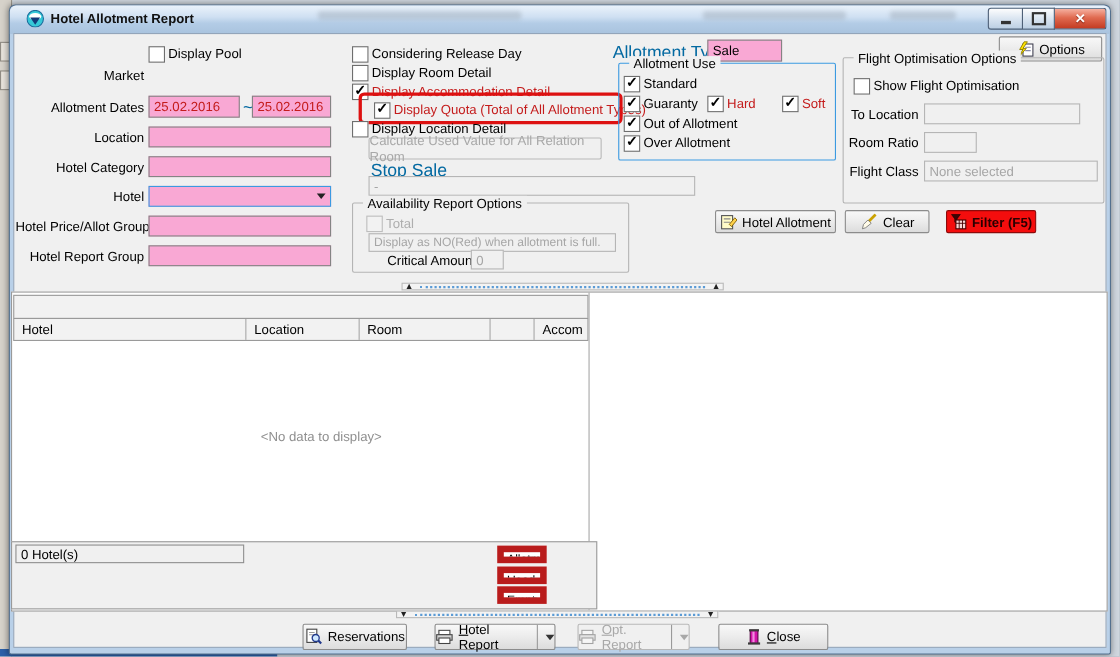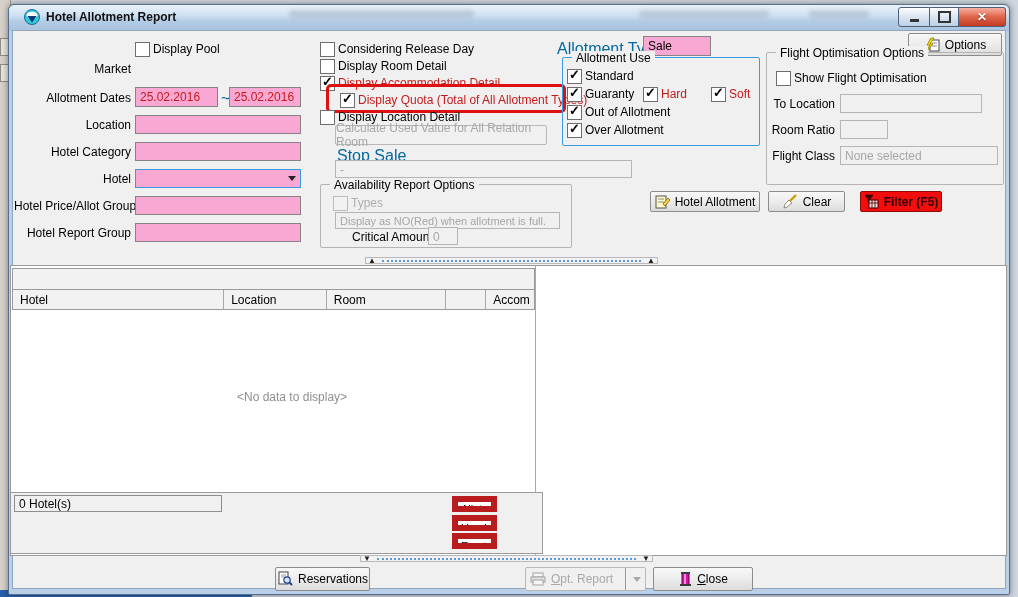--- a/index.html
+++ b/index.html
@@ -145,21 +145,21 @@
   <span class="cbl" style="left:338px;top:110px;">Display Location Detail</span>
 
   <div class="btn dis" style="left:335px;top:125px;width:212px;height:20px;font-size:12px;">Calculate Used Value for All Relation Room</div>
 
   <div class="lbl" style="left:337px;top:147px;border-bottom:1px solid #555;padding-bottom:1px;">Stop Sale</div>
   <div class="field dis" style="left:335px;top:160px;width:297px;height:18px;">-</div>
 
   <div class="grp" style="left:320px;top:184px;width:250px;height:62px;"></div>
   <span class="grp-title" style="left:330px;top:178px;">Availability Report Options</span>
   <span class="cb dis" style="left:333px;top:196px;"></span>
-  <span class="cbl dis" style="left:351px;top:196px;">Types</span>
+  <span class="cbl dis" style="left:351px;top:196px;">Total</span>
   <div class="field dis" style="left:335px;top:212px;width:225px;height:17px;font-size:11px;">Display as NO(Red) when allotment is full.</div>
   <span class="cbl" style="left:352px;top:230px;">Critical Amount</span>
   <div class="field dis" style="left:428px;top:227px;width:30px;height:18px;">0</div>
 
   <div class="lbl" style="left:557px;top:40px;">Allotment Type</div>
   <div class="field" style="left:643px;top:36px;width:68px;height:20px;">Sale</div>
 
   <div class="grp blue" style="left:562px;top:57px;width:196px;height:87px;"></div>
   <span class="grp-title" style="left:572px;top:51px;">Allotment Use</span>
 
@@ -264,22 +264,33 @@
     <svg class="icon" width="16" height="16" viewBox="0 0 16 16">
       <rect x="2" y="1" width="9" height="12" fill="#fff" stroke="#444" stroke-width="1"></rect>
       <line x1="4" y1="4" x2="9" y2="4" stroke="#999" stroke-width="1"></line>
       <line x1="4" y1="6" x2="9" y2="6" stroke="#999" stroke-width="1"></line>
       <circle cx="10" cy="9" r="3.2" fill="#cfe8ff" stroke="#223a8c" stroke-width="1.2"></circle>
       <line x1="12.4" y1="11.4" x2="15" y2="14" stroke="#223a8c" stroke-width="2"></line>
     </svg>
     <span>Reservations</span>
   </div>
 
-
-  <div class="btn dis" style="left:525px;top:567px;width:121px;height:24px;">
+  <div class="btn" style="left:395px;top:567px;width:110px;height:24px;">
+    <svg class="icon" width="16" height="14" viewBox="0 0 16 14">
+      <rect x="3" y="1" width="10" height="4" fill="#fff" stroke="#444" stroke-width="1"></rect>
+      <rect x="1" y="5" width="14" height="5" fill="#d4d4d4" stroke="#444" stroke-width="1"></rect>
+      <rect x="3" y="8" width="10" height="5" fill="#fff" stroke="#444" stroke-width="1"></rect>
+    </svg>
+    <span class="accel">Hotel Report</span>
+    <span class="drop-part">
+        <span class="tri-down"></span>
+      </span>
+  </div>
+
+  <div class="btn dis" style="left:525px;top:567px;width:102px;height:24px;">
     <svg class="icon" width="16" height="14" viewBox="0 0 16 14" style="opacity:.45">
       <rect x="3" y="1" width="10" height="4" fill="#fff" stroke="#444" stroke-width="1"></rect>
       <rect x="1" y="5" width="14" height="5" fill="#d4d4d4" stroke="#444" stroke-width="1"></rect>
       <rect x="3" y="8" width="10" height="5" fill="#fff" stroke="#444" stroke-width="1"></rect>
     </svg>
     <span class="accel">Opt. Report</span>
     <span class="drop-part">
         <span class="tri-down"></span>
       </span>
   </div>

